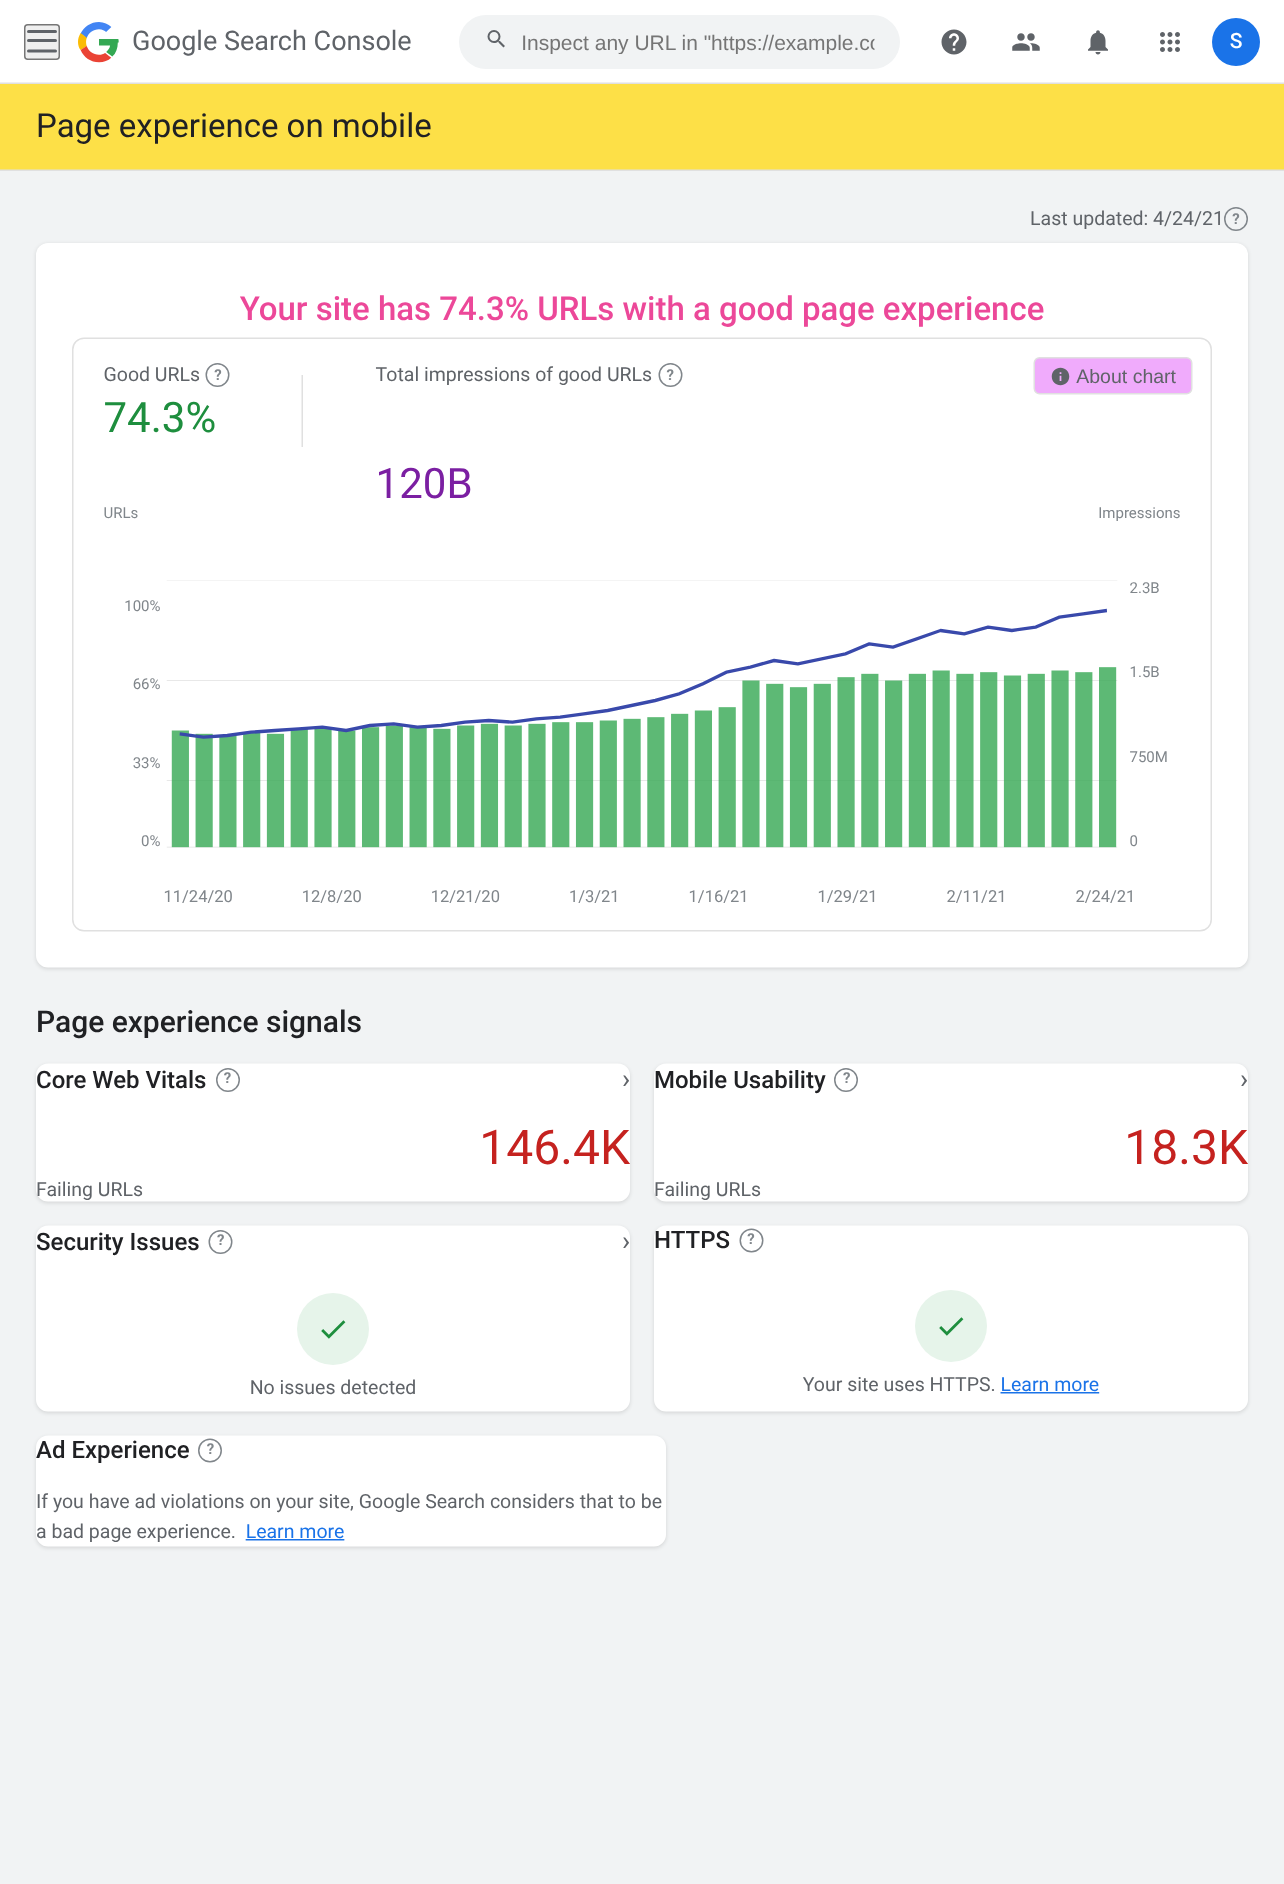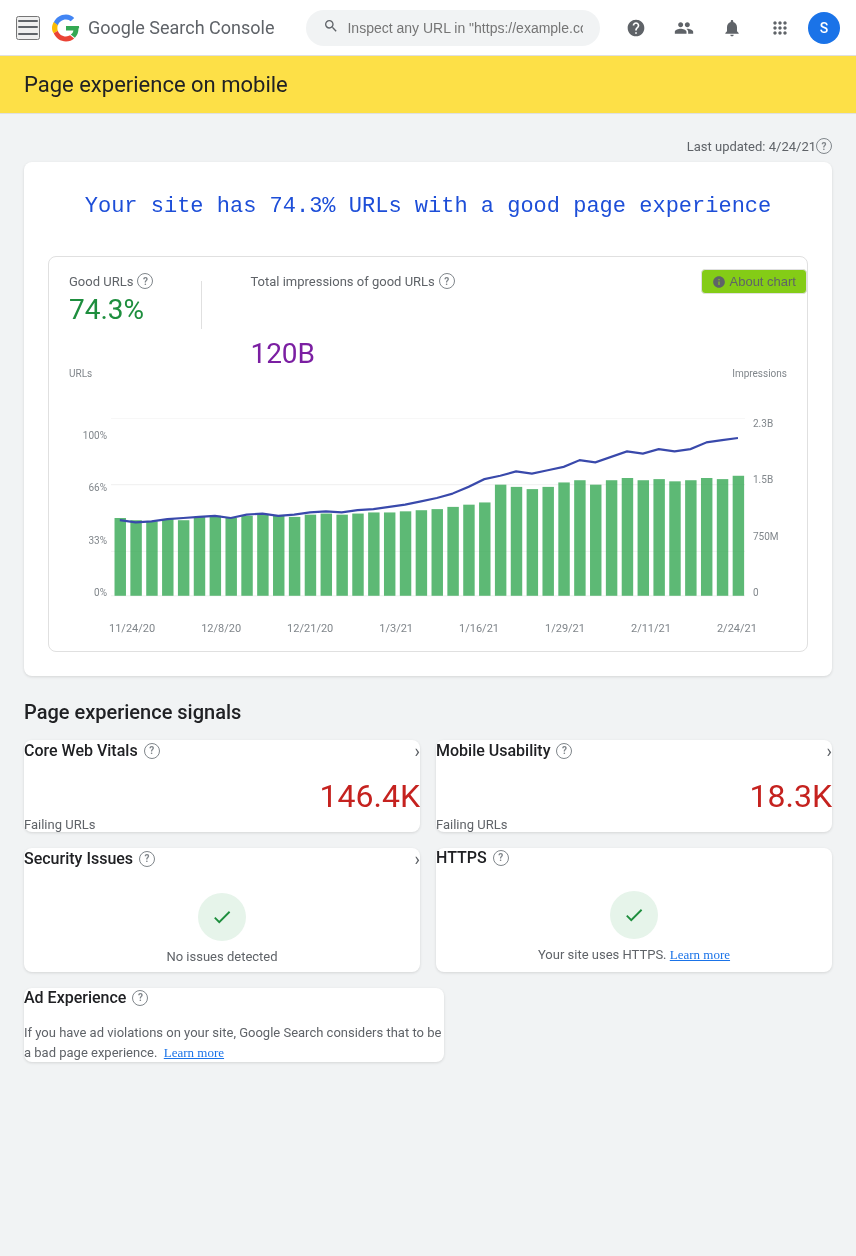--- a/index.html
+++ b/index.html
@@ -71,41 +71,41 @@
       margin-bottom: 8px; color: #5f6368; font-size: 13px;
     }
 
     
     .hero-section {
       background: #fff; border-radius: 8px; padding: 32px 24px 24px;
       margin-bottom: 24px; text-align: center;
       box-shadow: 0 1px 3px rgba(0,0,0,0.12);
     }
     .hero-title {
-      font-size: 22px; font-weight: 500; color: #1d4ed8; margin-bottom: 37px; font-family: Liberation Mono, monospace;
+      font-size: 22px; font-weight: 500; color: #ec4899; margin-bottom: 6px;
     }
 
     
     .stats-card {
       border: 1px solid #e0e0e0; border-radius: 8px; padding: 16px 20px;
       text-align: left; position: relative;
     }
     .stats-row { display: flex; gap: 48px; align-items: flex-start; margin-bottom: 16px; }
     .stat-item {}
     .stat-label {
       font-size: 13px; color: #5f6368; display: flex; align-items: center; gap: 4px; margin-bottom: 4px;
     }
     .stat-value-green { font-size: 28px; font-weight: 400; color: #1e8e3e; }
     .stat-value-purple { font-size: 28px; font-weight: 400; color: #7b1fa2; margin-top: 48px; }
     .stat-divider { width: 1px; background: #e0e0e0; height: 48px; margin-top: 8px; }
     .about-chart-btn {
-      position: absolute; top: 12px; right: 0;
+      position: absolute; top: 12px; right: 12px;
       display: flex; align-items: center; gap: 4px;
       font-size: 13px; color: #5f6368; border: 1px solid #e0e0e0;
-      border-radius: 4px; padding: 4px 10px; cursor: pointer; background: #84cc16;
+      border-radius: 4px; padding: 4px 10px; cursor: pointer; background: #f0abfc;
     }
 
     
     .chart-container { position: relative; height: 200px; margin-top: 8px; }
     .chart-svg { width: 100%; height: 100%; }
 
     
     .chart-labels { display: flex; justify-content: space-between; margin-top: 4px; font-size: 11px; color: #80868b; padding: 0 30px 0 40px; }
     .y-axis-left { position: absolute; left: 0; top: 12px; bottom: 20px; display: flex; flex-direction: column; justify-content: space-between; align-items: flex-end; font-size: 10px; color: #80868b; width: 38px; }
     .y-axis-right { position: absolute; right: 0; top: 0; bottom: 20px; display: flex; flex-direction: column; justify-content: space-between; align-items: flex-start; font-size: 10px; color: #80868b; width: 38px; padding-left: 4px; }
@@ -136,21 +136,21 @@
     }
     .signal-metric-value-red { font-size: 32px; font-weight: 400; color: #c5221f; text-align: right; }
     .signal-metric-label { font-size: 13px; color: #5f6368; margin-top: 2px; }
     .signal-status-area { display: flex; flex-direction: column; align-items: center; padding: 8px 0; }
     .check-circle {
       width: 48px; height: 48px; border-radius: 50%;
       background: #e6f4ea; display: flex; align-items: center; justify-content: center;
       margin-bottom: 8px;
     }
     .signal-status-text { font-size: 13px; color: #5f6368; text-align: center; }
-    .learn-more-link { color: #1a73e8; text-decoration: underline; cursor: pointer; font-family: Liberation Serif, serif; }
+    .learn-more-link { color: #1a73e8; text-decoration: underline; cursor: pointer; }
 
     
     .help-circle {
       width: 16px; height: 16px; border-radius: 50%; border: 1.5px solid #80868b;
       display: inline-flex; align-items: center; justify-content: center;
       font-size: 10px; font-weight: bold; cursor: pointer; color: #80868b;
     }
 
     
     .ad-experience-desc {

